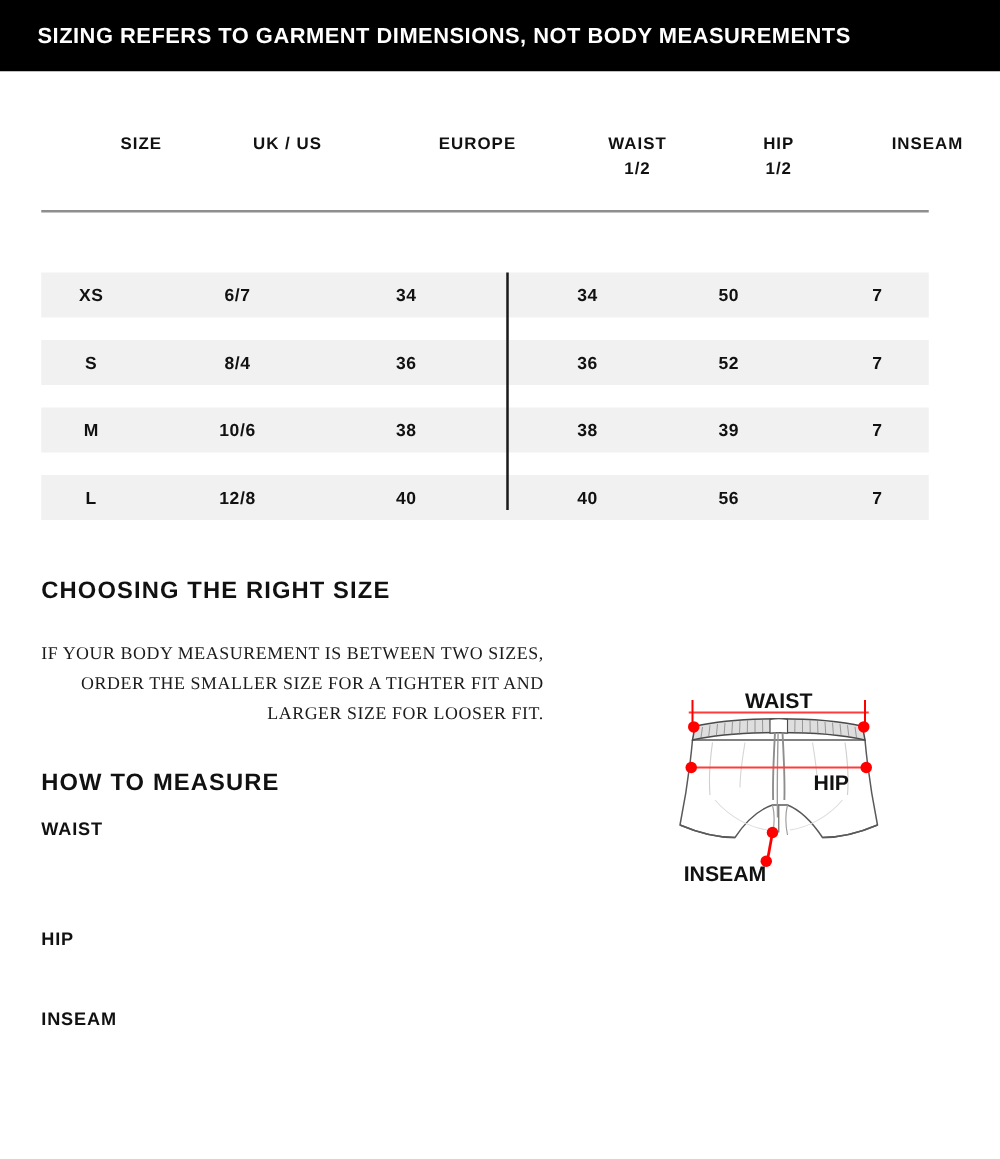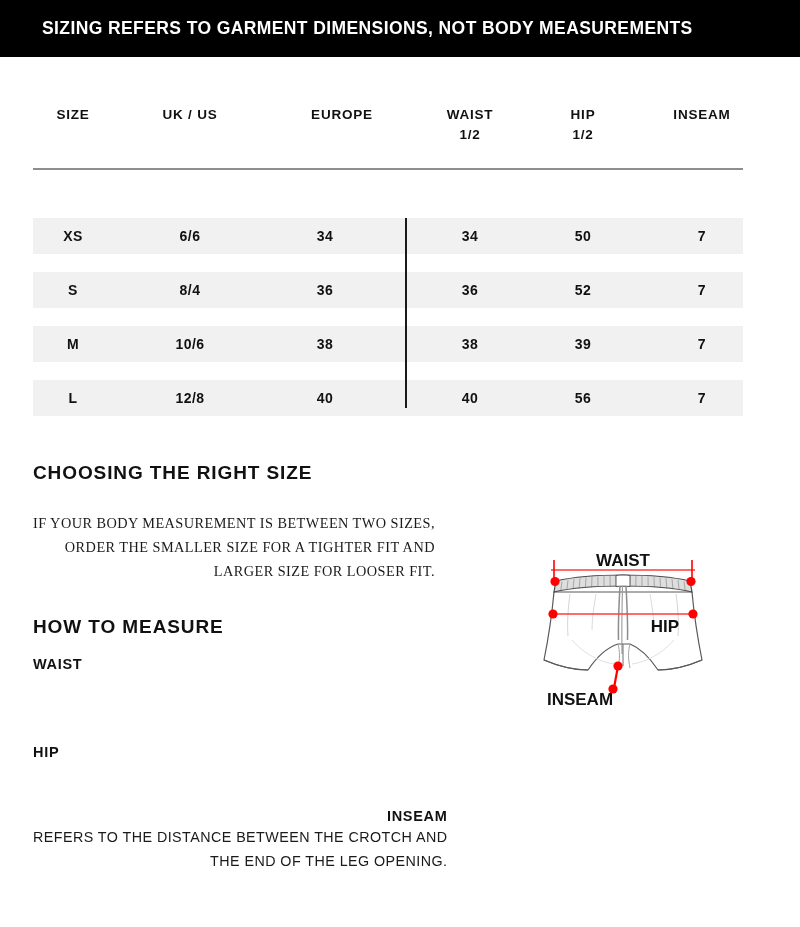--- a/index.html
+++ b/index.html
@@ -23,21 +23,21 @@
     width: 800px; height: 57px;
     background: #000000;
     display: flex;
     align-items: center;
   }
   .banner-text {
     color: #ffffff;
     font-size: 17.5px;
     font-weight: 700;
     letter-spacing: 0.4px;
-    padding-left: 42px;
+    padding-left: 30px;
     white-space: nowrap;
   }
 
   
   .table {
     position: absolute;
     left: 33px; top: 98px;
     width: 710px;
   }
   .thead {
@@ -47,20 +47,21 @@
   .th {
     position: absolute;
     top: 7px;
     text-align: center;
     font-size: 13.5px;
     font-weight: 700;
     letter-spacing: 0.8px;
     transform: translateX(-50%);
     line-height: 1.45;
     white-space: pre-line;
+    margin-left: 40px;
   }
   .hrule {
     position: absolute;
     left: 0; top: 70px;
     width: 710px; height: 2px;
     background: #8e8e8e;
   }
 
   .tbody {
     position: absolute;
@@ -159,21 +160,21 @@
 1/2</div>
     <div class="th" style="left:669px">INSEAM</div>
   </div>
 
   <div class="hrule"></div>
 
   <div class="tbody">
 
     <div class="row" style="top:0px">
       <div class="cell" style="left:40px">XS</div>
-      <div class="cell" style="left:157px">6/6</div>
+      <div class="cell" style="left:157px">6/7</div>
       <div class="cell" style="left:292px">34</div>
       <div class="cell" style="left:437px">34</div>
       <div class="cell" style="left:550px">50</div>
       <div class="cell" style="left:669px">7</div>
     </div>
 
     <div class="row" style="top:54px">
       <div class="cell" style="left:40px">S</div>
       <div class="cell" style="left:157px">8/4</div>
       <div class="cell" style="left:292px">36</div>
@@ -214,22 +215,20 @@
 <div class="section" id="waist-block">
   <h3 class="h3">WAIST</h3>
 </div>
 
 <div class="section" id="hip-block">
   <h3 class="h3">HIP</h3>
 </div>
 
 <div class="section" id="inseam-block">
   <h3 class="h3">INSEAM</h3>
-  <p class="body-text">REFERS TO THE DISTANCE BETWEEN THE CROTCH AND
-THE END OF THE LEG OPENING.</p>
 </div>
 
 <div class="diagram">
   <svg width="270" height="175" viewBox="0 0 270 175" xmlns="http://www.w3.org/2000/svg">
 
     <g>
 
       <path d="M44,44 C42,66 38,92 34,112 C48,118 64,122 78,122
                C86,110 96,100 108,96 L120,96
                C130,100 140,110 148,122

